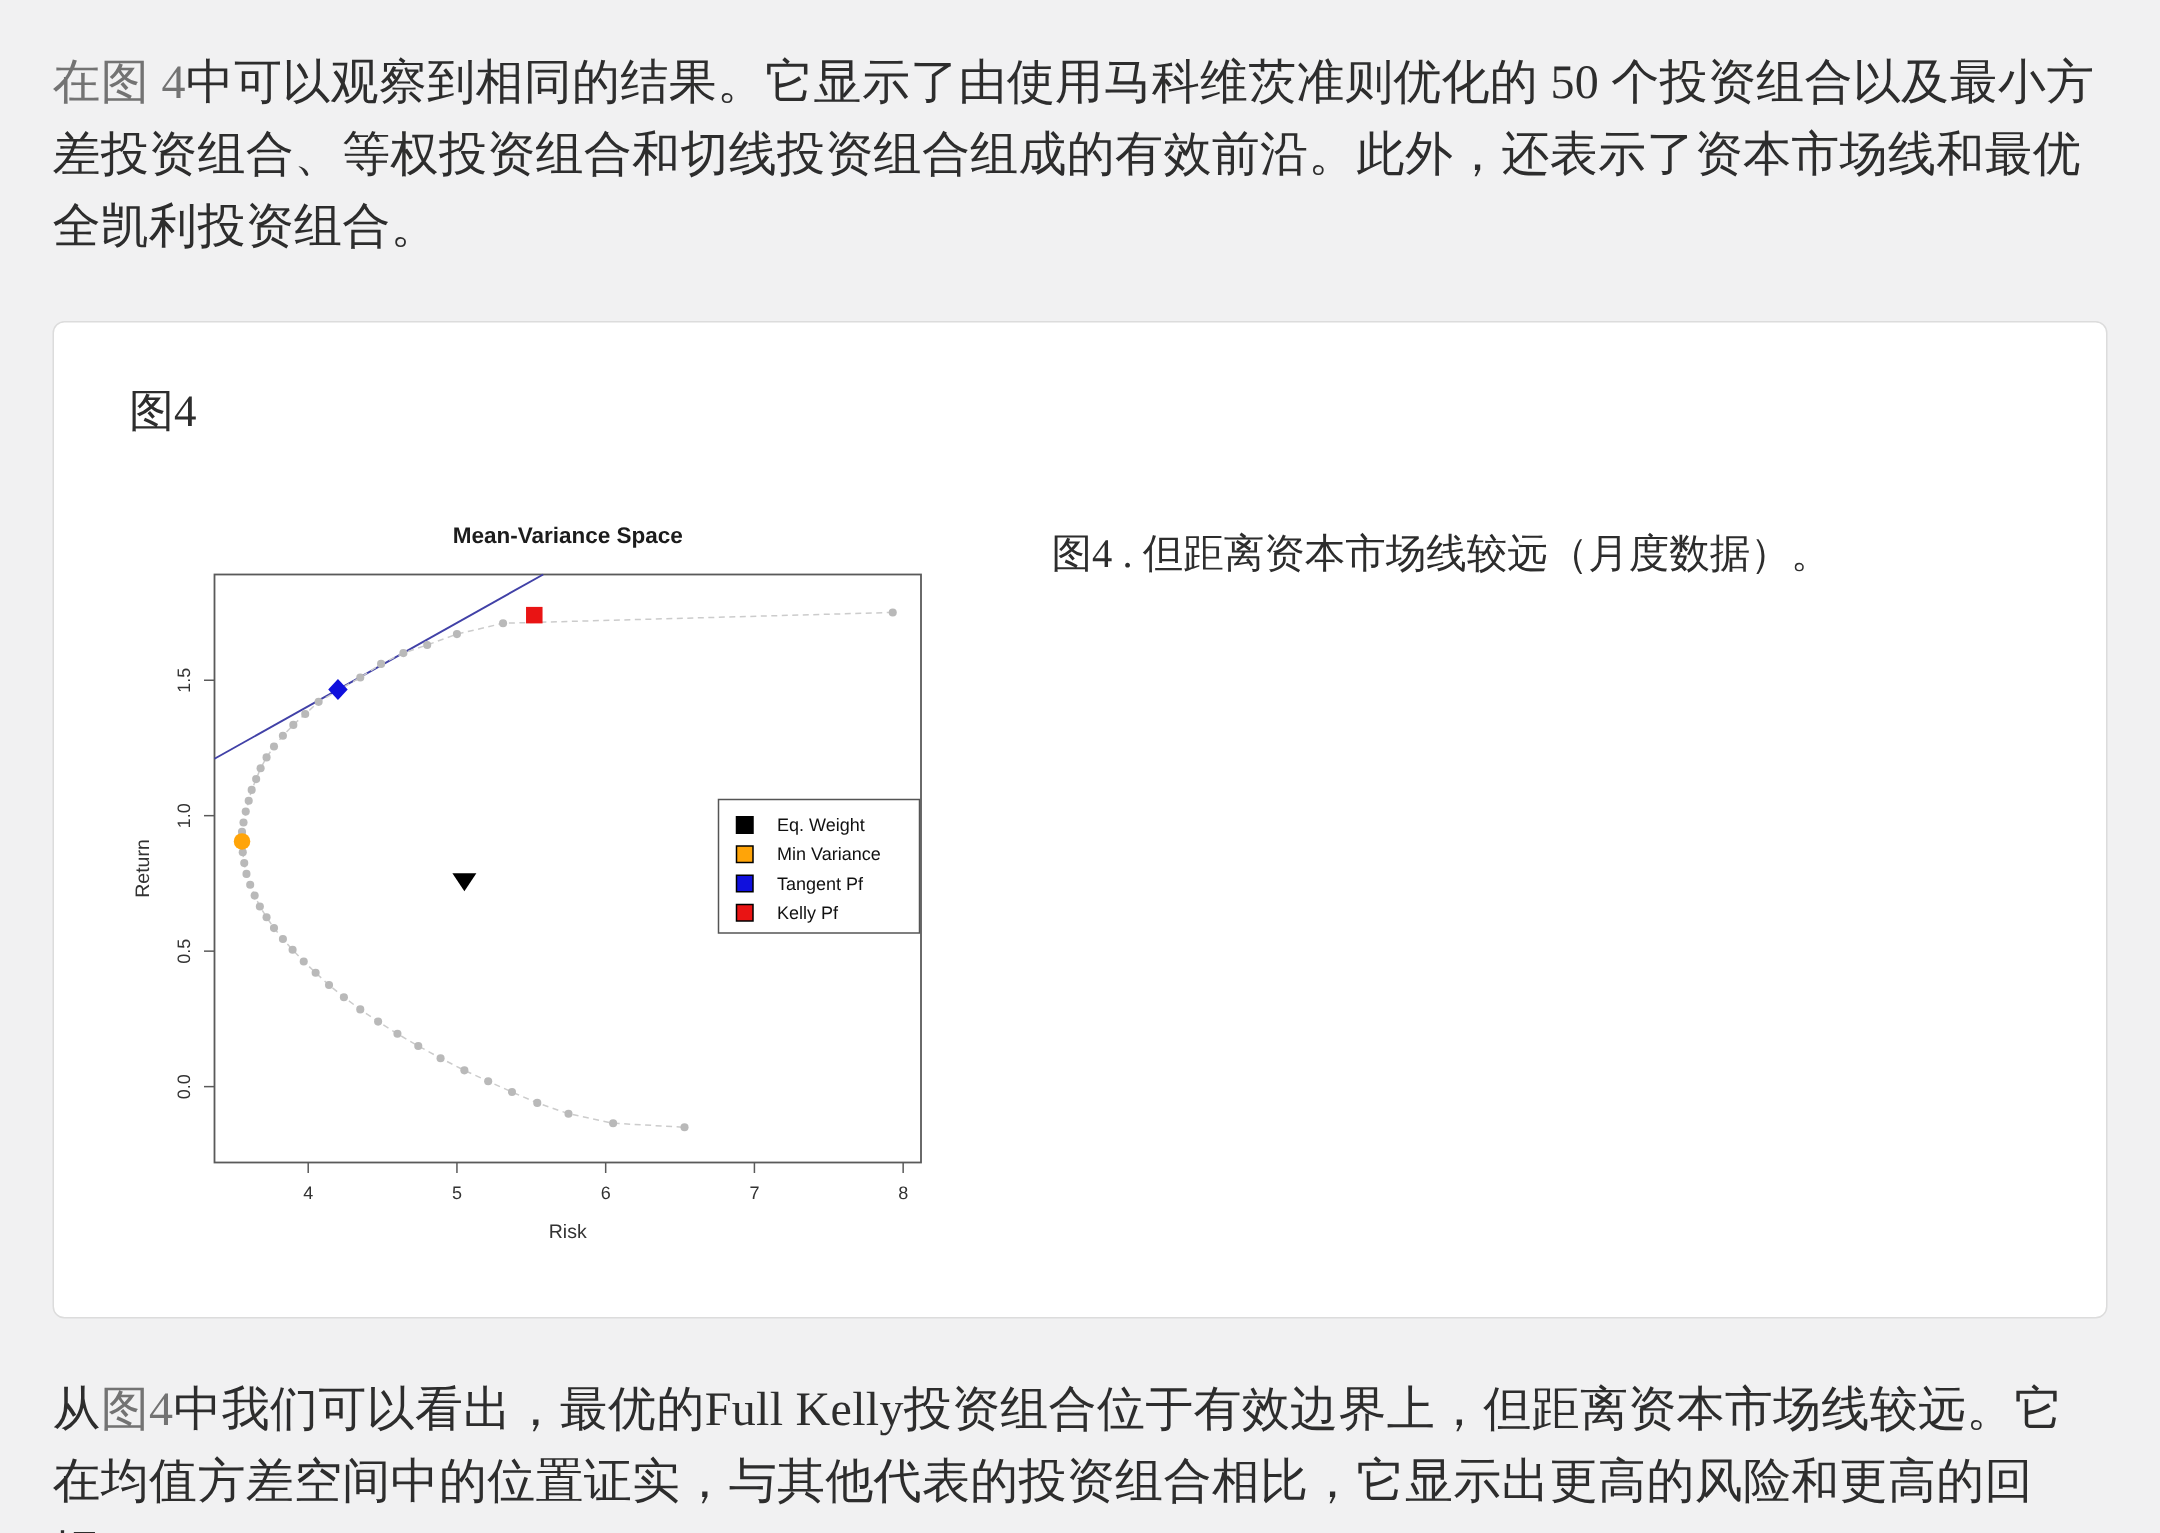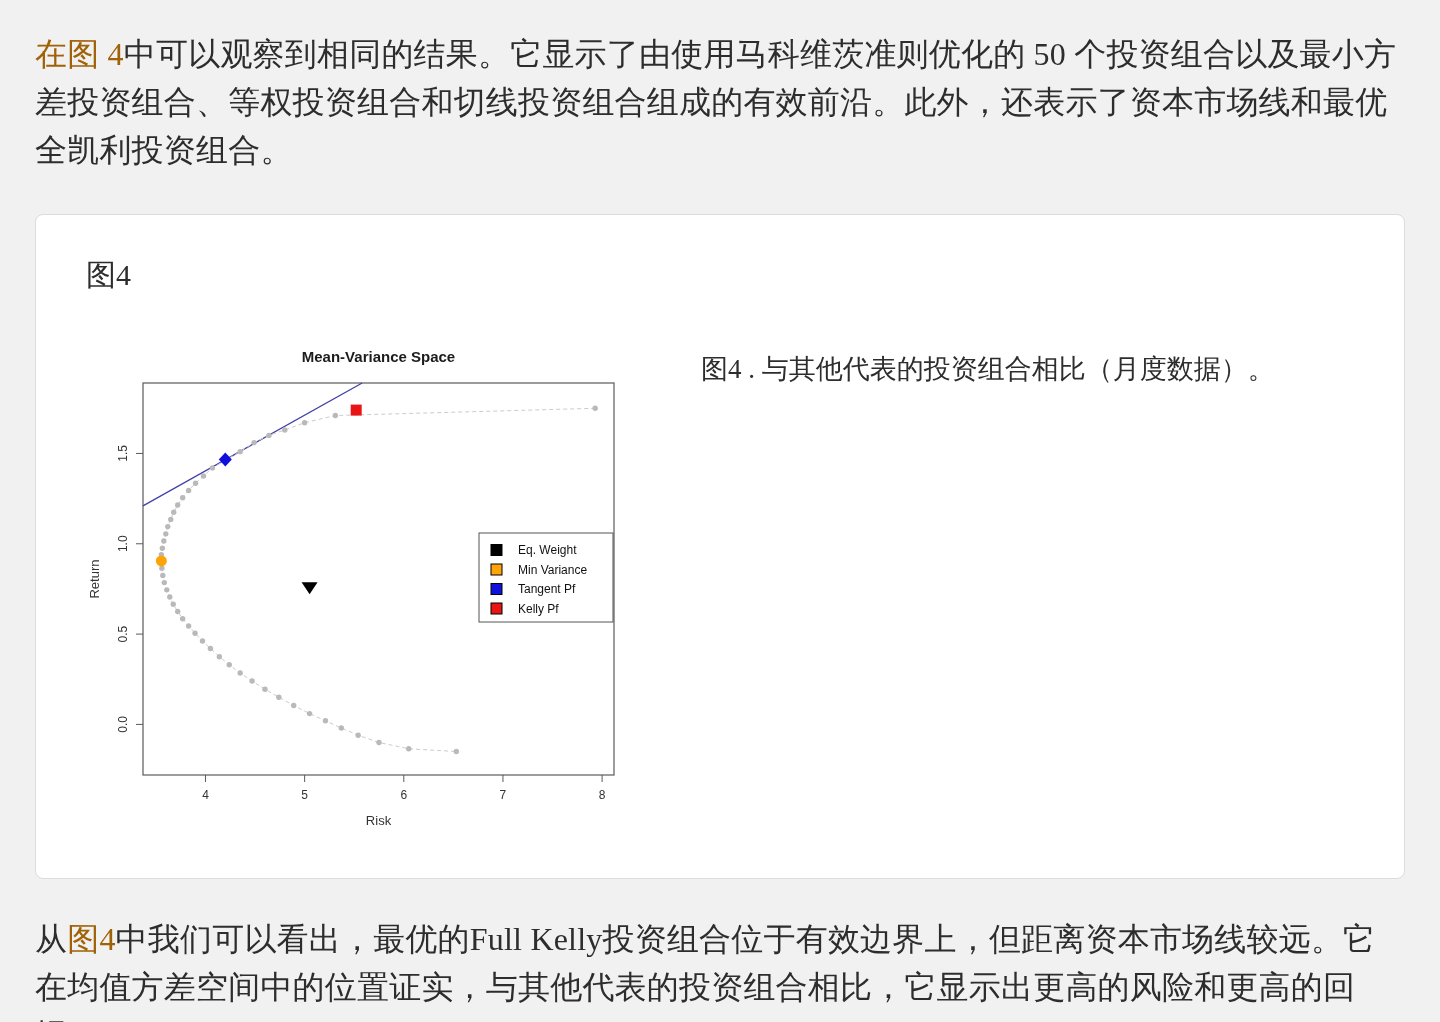--- a/index.html
+++ b/index.html
@@ -6,21 +6,21 @@
   body{
     width:1440px;height:1022px;overflow:hidden;
     background:#f1f1f2;
     font-family:"Liberation Serif","DejaVu Serif",serif;
     color:#2d2d2d;
   }
   .page{box-sizing:border-box;width:1440px;height:1022px;padding:8px 35px 0 35px;}
   .para{font-size:32px;line-height:48px;margin:0;letter-spacing:0.2px;}
   #intro-paragraph{margin-top:22px;}
   #discussion-paragraph{margin-top:36px;}
-  a.fig-link{color:#a16207;text-decoration:none;cursor:pointer;}
+  a.fig-link{color:#737373;text-decoration:none;cursor:pointer;}
   .figure-card{
     margin-top:40px;
     background:#ffffff;
     border:1px solid #dcdcdc;
     border-radius:8px;
     box-sizing:border-box;
     height:665px;
     padding:45px 50px 35px 50px;
   }
   .figure-label{font-size:30px;line-height:30px;}
@@ -122,19 +122,19 @@
           <rect x="393" y="188" width="134" height="89" fill="#ffffff" stroke="#555" stroke-width="1"></rect>
           <rect x="405" y="199.5" width="11" height="11" fill="#000000" stroke="#000" stroke-width="1"></rect>
           <text x="432" y="209" class="legend-text">Eq. Weight</text>
           <rect x="405" y="219" width="11" height="11" fill="#ffa408" stroke="#000" stroke-width="1"></rect>
           <text x="432" y="228.5" class="legend-text">Min Variance</text>
           <rect x="405" y="238.5" width="11" height="11" fill="#1010dd" stroke="#000" stroke-width="1"></rect>
           <text x="432" y="248" class="legend-text">Tangent Pf</text>
           <rect x="405" y="258" width="11" height="11" fill="#e91414" stroke="#000" stroke-width="1"></rect>
           <text x="432" y="267.5" class="legend-text">Kelly Pf</text>
         </svg>
-      <div class="figure-caption">图4 . 与其他代表的投资组合相比（月度数据）。</div>
+      <div class="figure-caption">图4 . 但距离资本市场线较远（月度数据）。</div>
     </div>
   </div>
 
   <p class="para" id="discussion-paragraph"><span>从</span><a class="fig-link">图4</a><span>中我们可以看出，最优的Full Kelly投资组合位于有效边界上，但距离资本市场线较远。它在均值方差空间中的位置证实，与其他代表的投资组合相比，它显示出更高的风险和更高的回报。</span></p>
 
 </div>
 
 </body></html>

